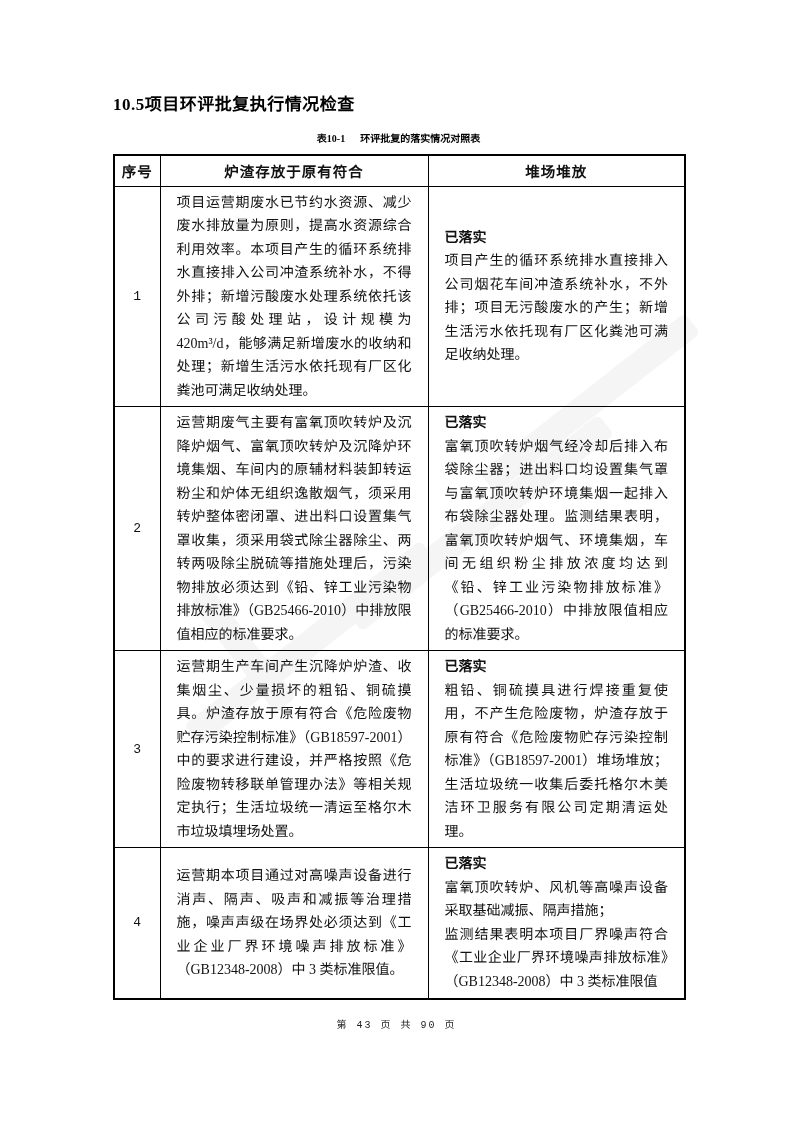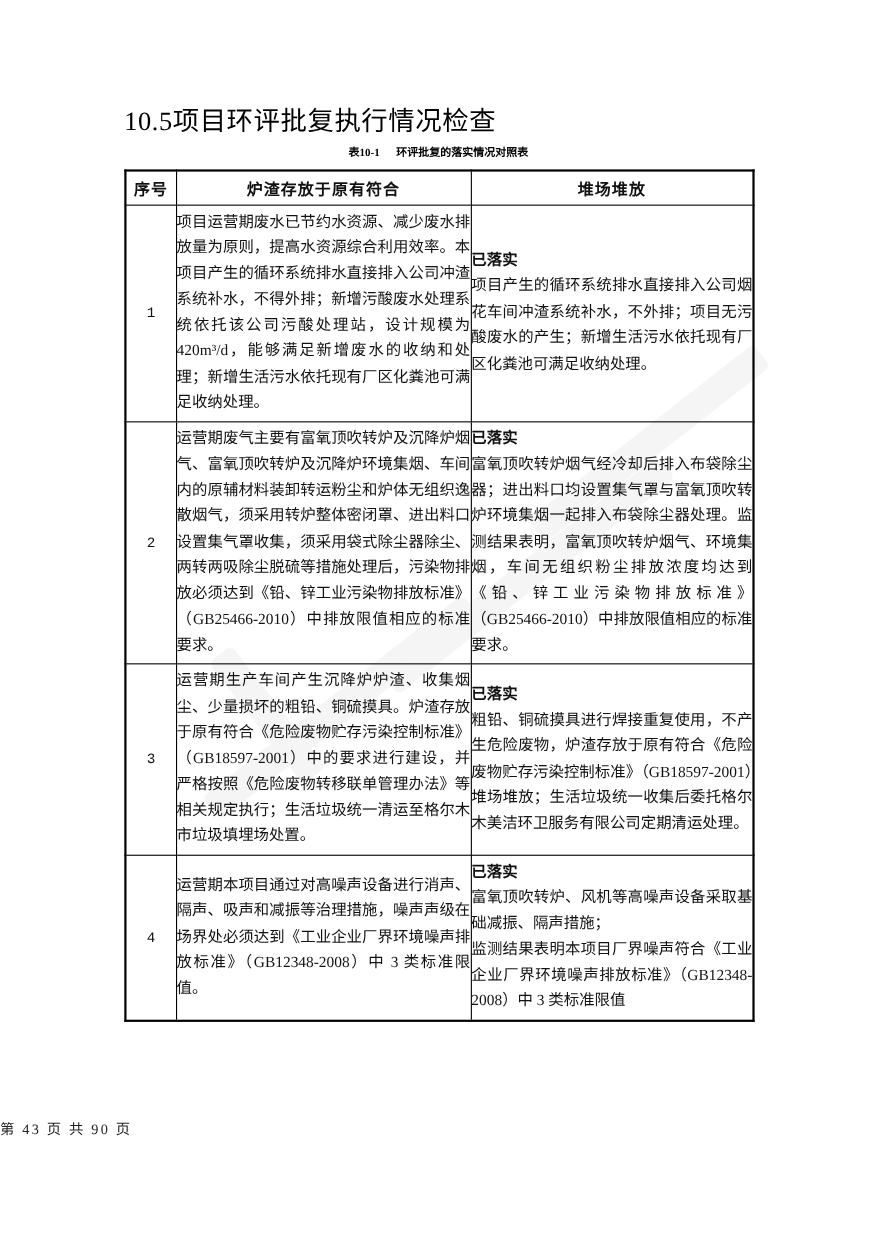--- a/index.html
+++ b/index.html
@@ -24,22 +24,22 @@
     font-size: 11px;
     letter-spacing: 3.2px;
     color: #222;
     white-space: nowrap;
   }
 
   .section-title {
     position: absolute;
     left: 113px;
     top: 90px;
-    font-size: 24px;
-    font-weight: normal;
+    font-size: 17px;
+    font-weight: bold;
     color: #000;
     letter-spacing: 0.5px;
   }
 
   .table-caption {
     position: absolute;
     left: 113px;
     top: 130px;
     width: 571px;
     text-align: center;
@@ -80,21 +80,21 @@
   .doc-table tbody tr:nth-of-type(2) { height: 220px; }
   .doc-table tbody tr:nth-of-type(3) { height: 170px; }
   .doc-table tbody tr:nth-of-type(4) { height: 145px; }
 
   .no-cell {
     text-align: center;
     font-size: 13px;
     font-family: "Liberation Mono", "DejaVu Sans Mono", monospace;
   }
   .req-cell, .status-cell {
-    padding: 4px 0;
+    padding: 4px 16px;
     font-size: 14px;
     line-height: 1.68;
     text-align: justify;
     text-justify: inter-character;
     color: #111;
   }
   .status-label { font-weight: bold; text-align: left; }
   .status-par { text-align: justify; text-justify: inter-character; }
 
   .watermark {
@@ -116,24 +116,25 @@
   .watermark .s1 { left: 20px;  top: 300px; width: 300px; height: 26px; }
   .watermark .s2 { left: 180px; top: 180px; width: 320px; height: 26px; }
   .watermark .s3 { left: 320px; top: 60px;  width: 260px; height: 26px; }
   .watermark .s4 { left: 90px;  top: 250px; width: 26px;  height: 140px; }
 
   .page-footer {
     position: absolute;
     left: 0;
     top: 1016px;
     width: 100%;
-    text-align: left;
-    font-size: 13px;
+    text-align: center;
+    font-size: 10px;
     letter-spacing: 2px;
     color: #222;
+    font-family: Liberation Mono, monospace;
   }
 </style>
 </head>
 <body>
 
 <div class="page">
 
   <div class="watermark">
     <div class="stroke s1"></div>
     <div class="stroke s2"></div>

